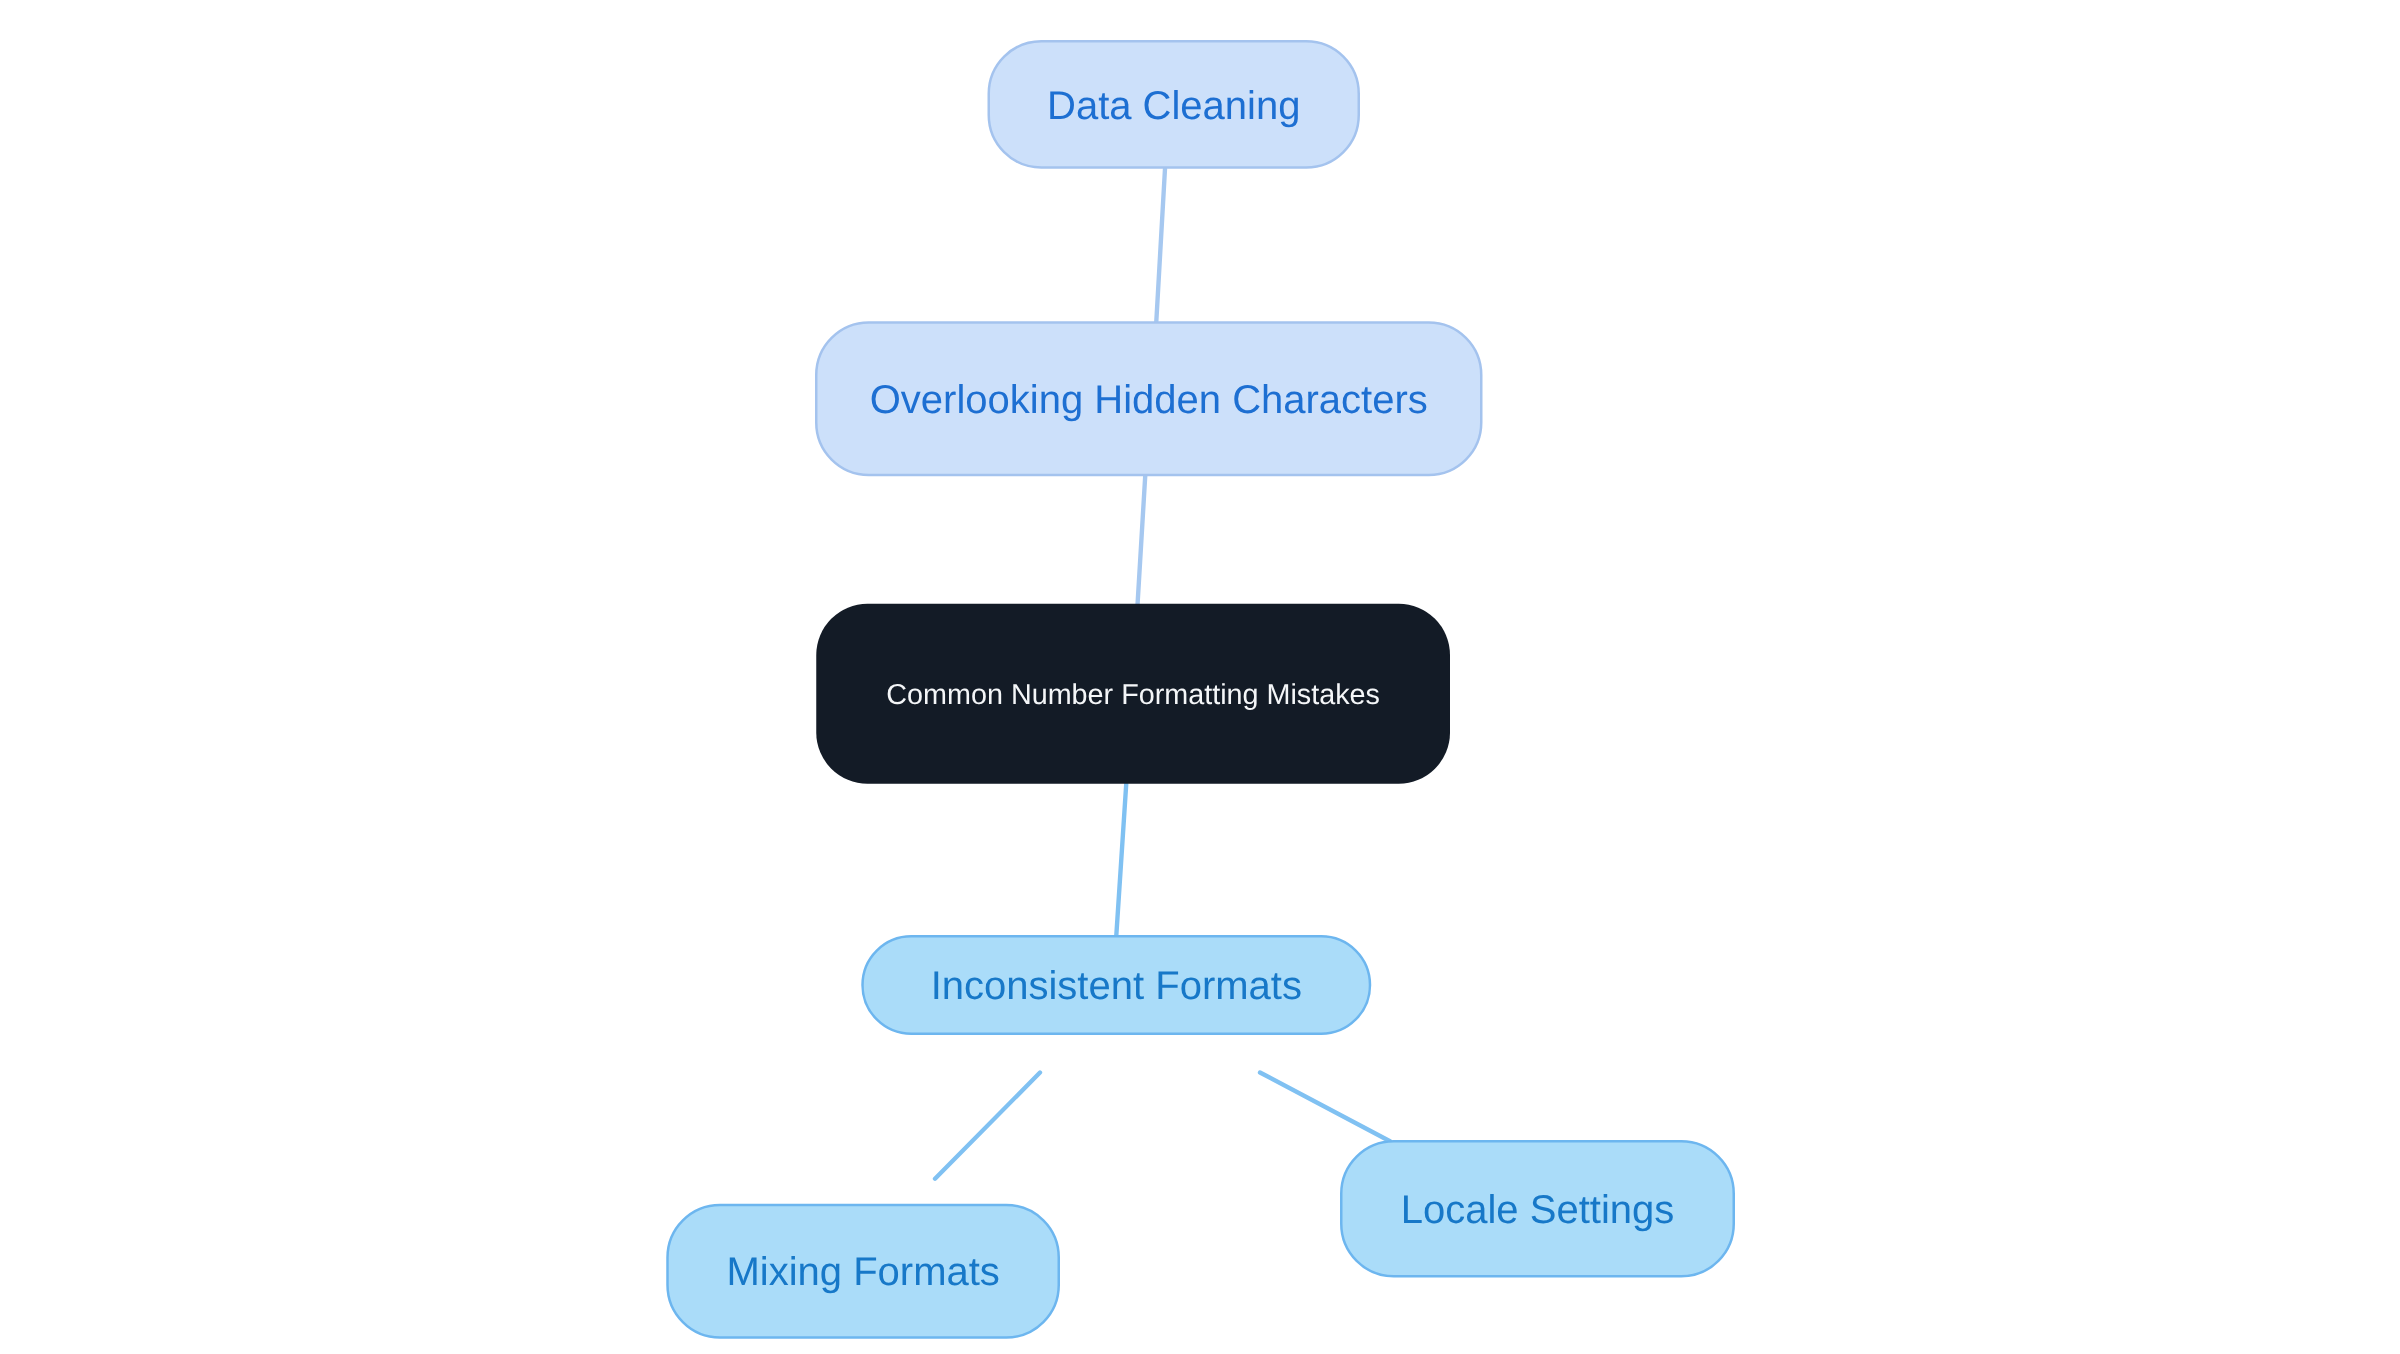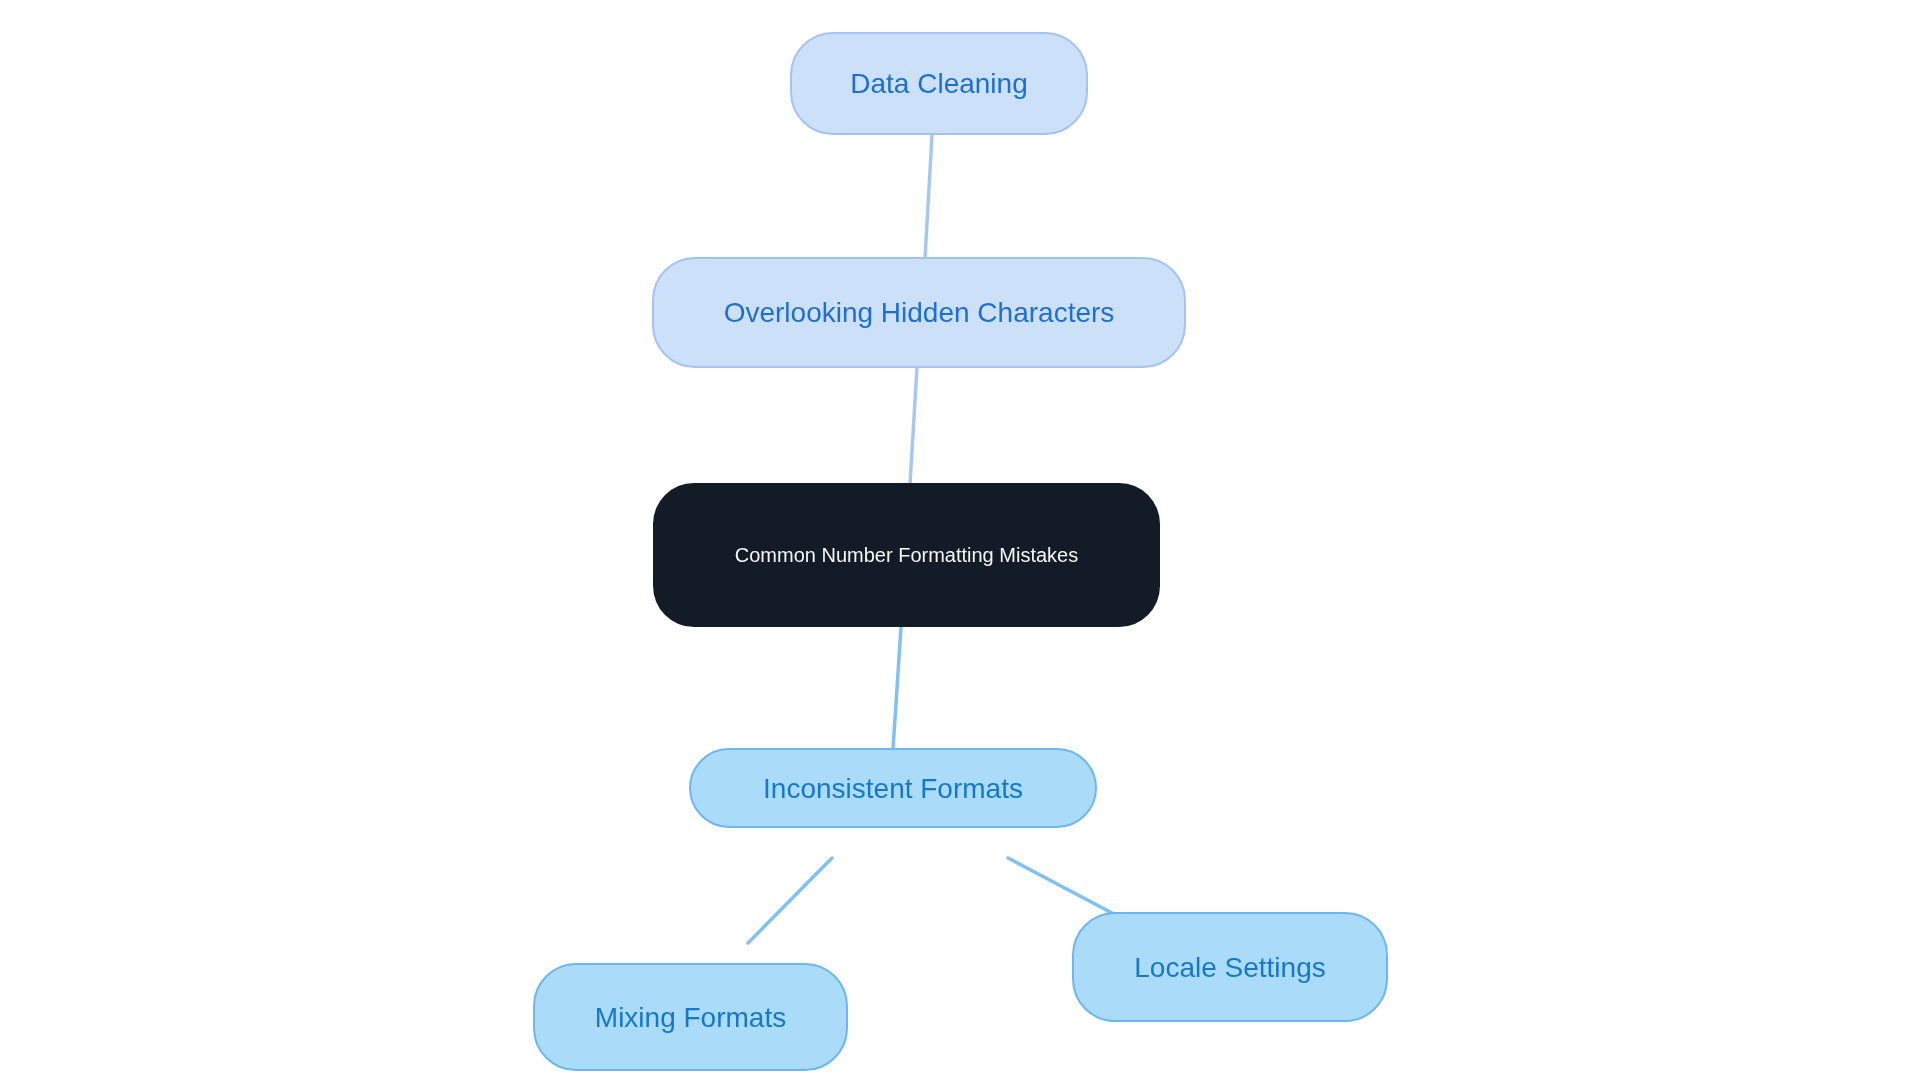--- a/index.html
+++ b/index.html
@@ -32,46 +32,46 @@
   .edge.sec-bottom { stroke: #80c1f2; }
 
   .node {
     position: absolute;
     box-sizing: border-box;
     display: flex;
     align-items: center;
     justify-content: center;
     text-align: center;
     border-radius: 43px;
-    font-size: 28px;
+    font-size: 32px;
     line-height: 1.25;
     padding: 0 28px;
   }
   .node.sec-top {
     background: #cce0fa;
     border: 2px solid #a4c3ee;
     color: #1d6fd2;
   }
   .node.sec-bottom {
     background: #aadcf9;
     border: 2.5px solid #6db6ef;
     color: #1778c8;
   }
   .node.root {
     background: #131b26;
     border: none;
     color: #f4f6f8;
-    font-size: 20px;
+    font-size: 23px;
     border-radius: 41px;
     padding: 0 36px;
   }
 
   
   #node-data-cleaning        { left: 790px;  top: 32px;  width: 298px; height: 103px; }
-  #node-overlooking          { left: 652px;  top: 257px; width: 534px; height: 111px; }
+  #node-overlooking          { left: 652px;  top: 257px; width: 534px; height: 124px; }
   #node-root                 { left: 653px;  top: 483px; width: 507px; height: 144px; }
   #node-inconsistent-formats { left: 689px;  top: 748px; width: 408px; height: 80px; }
   #node-mixing-formats       { left: 533px;  top: 963px; width: 315px; height: 108px; }
   #node-locale-settings      { left: 1072px; top: 912px; width: 316px; height: 110px; }
 </style>
 </head>
 <body>
 
 <div class="canvas">
 

